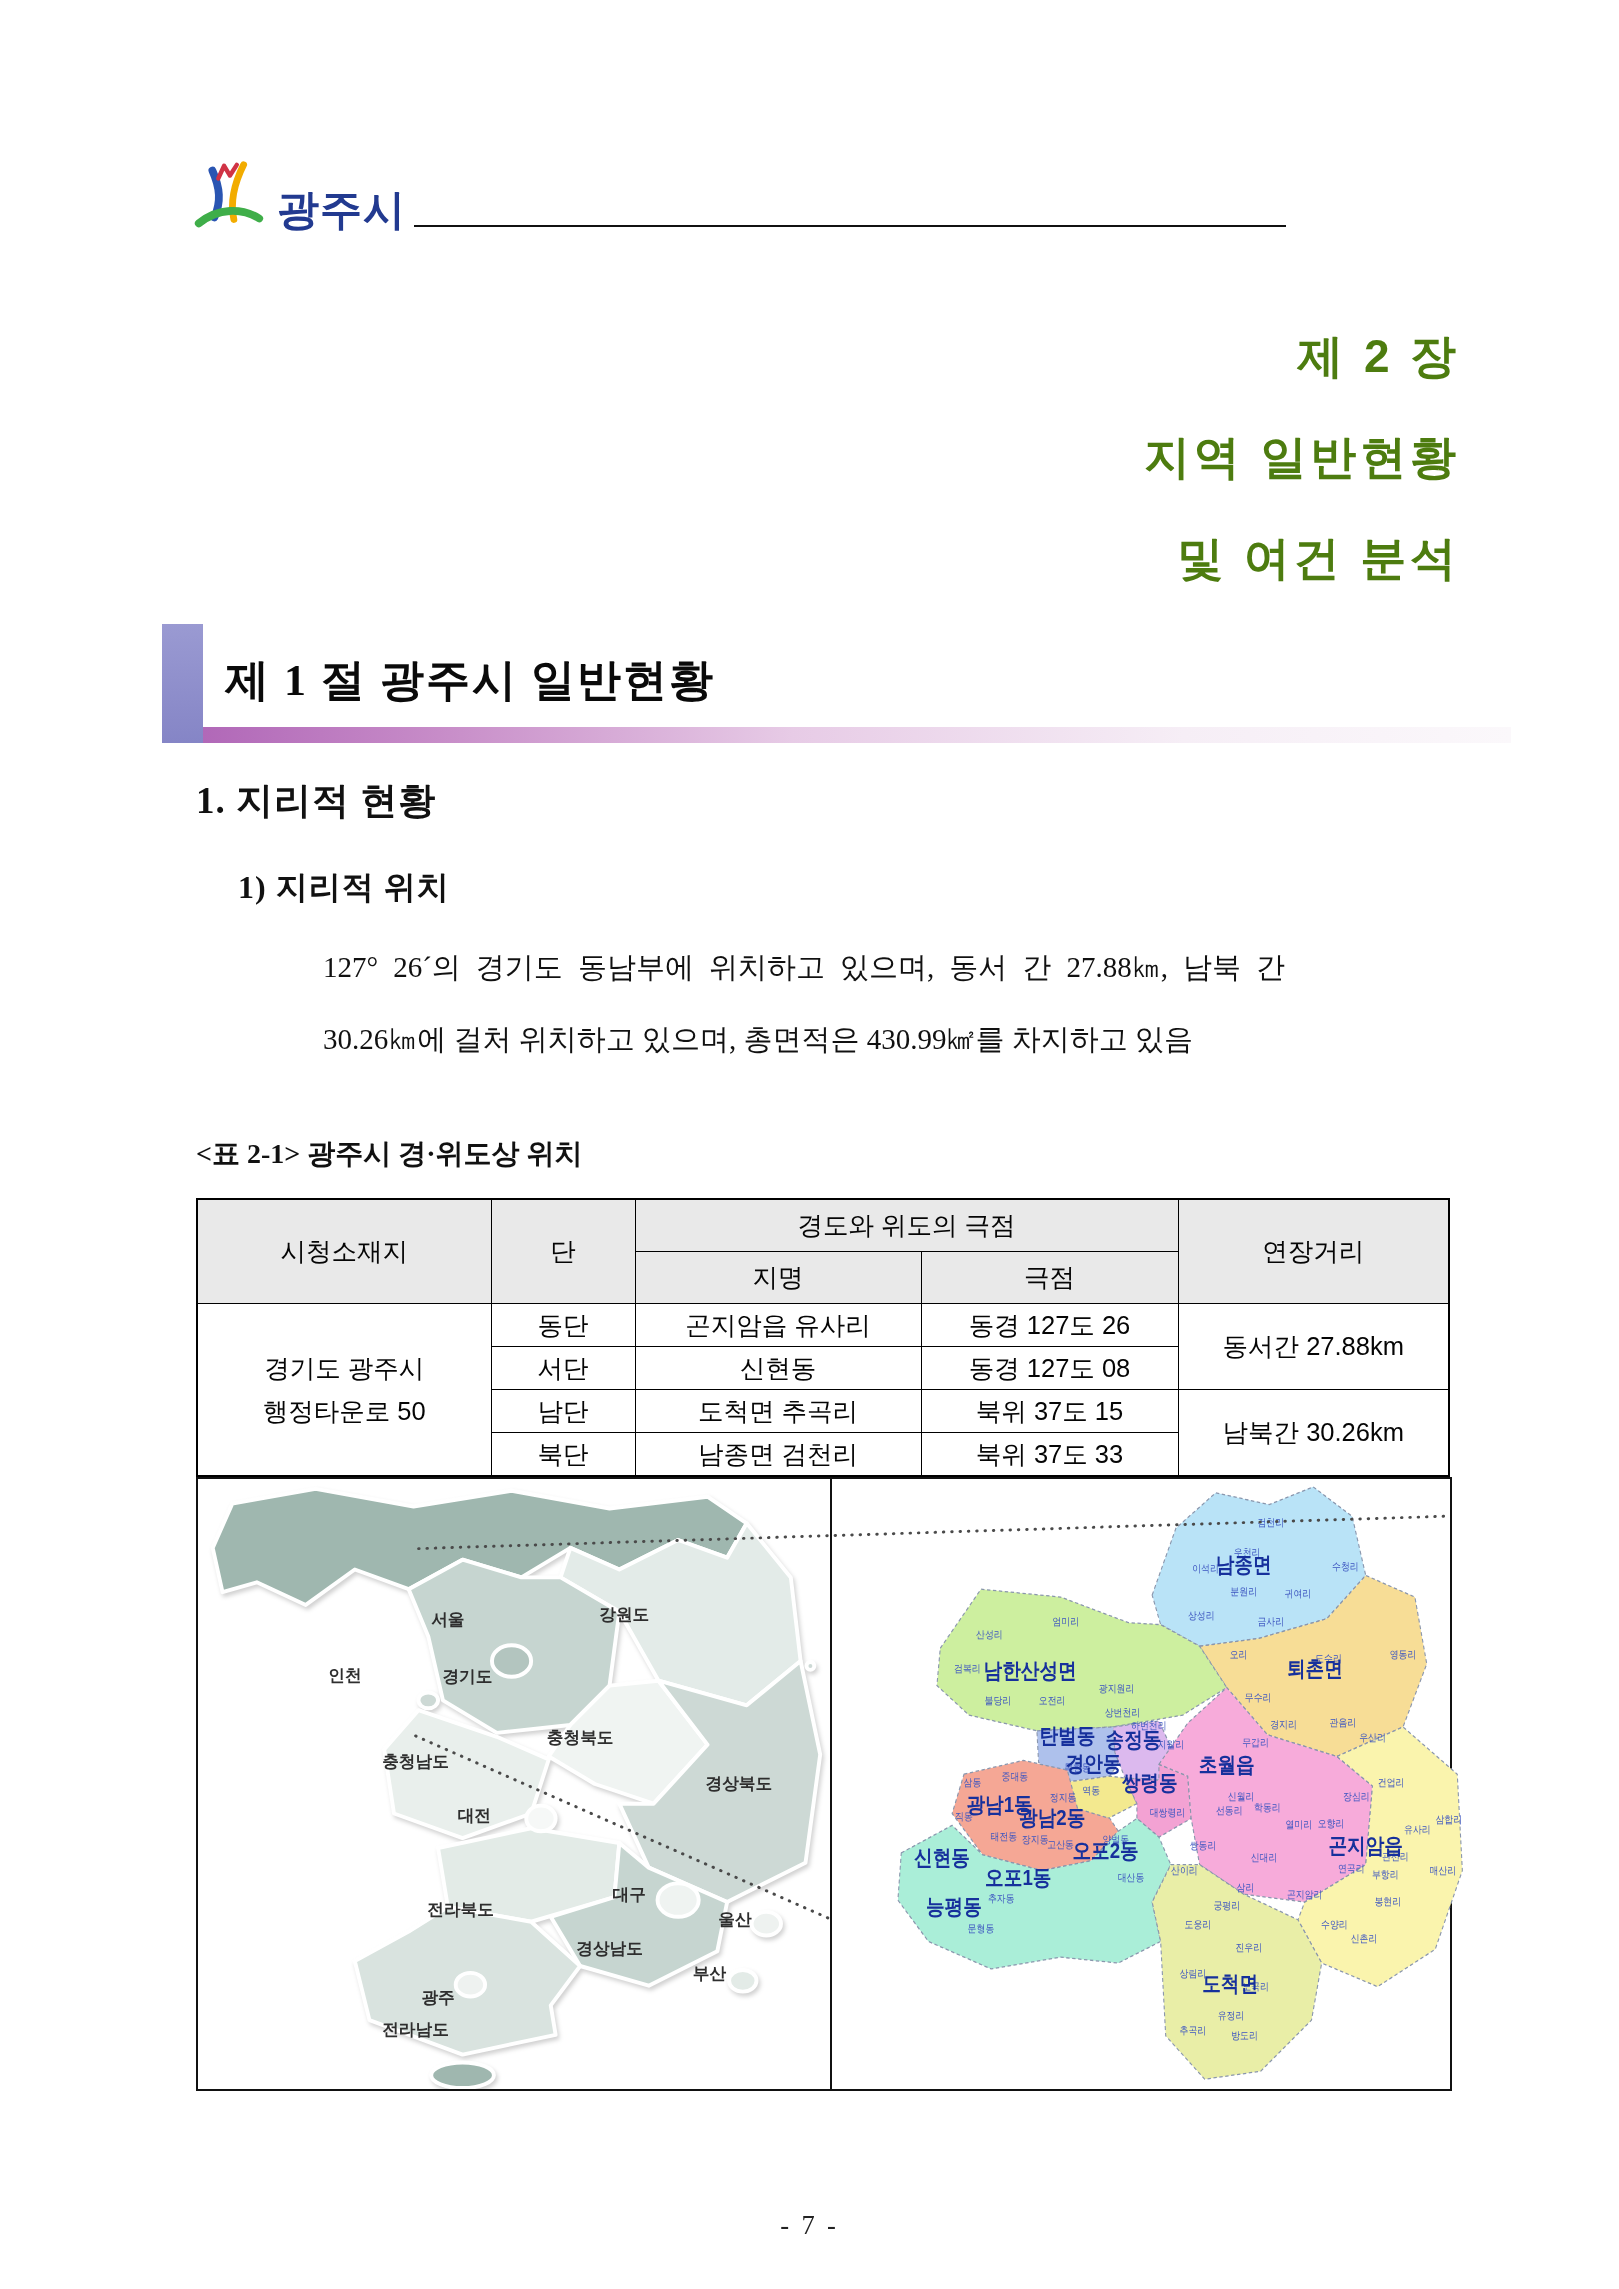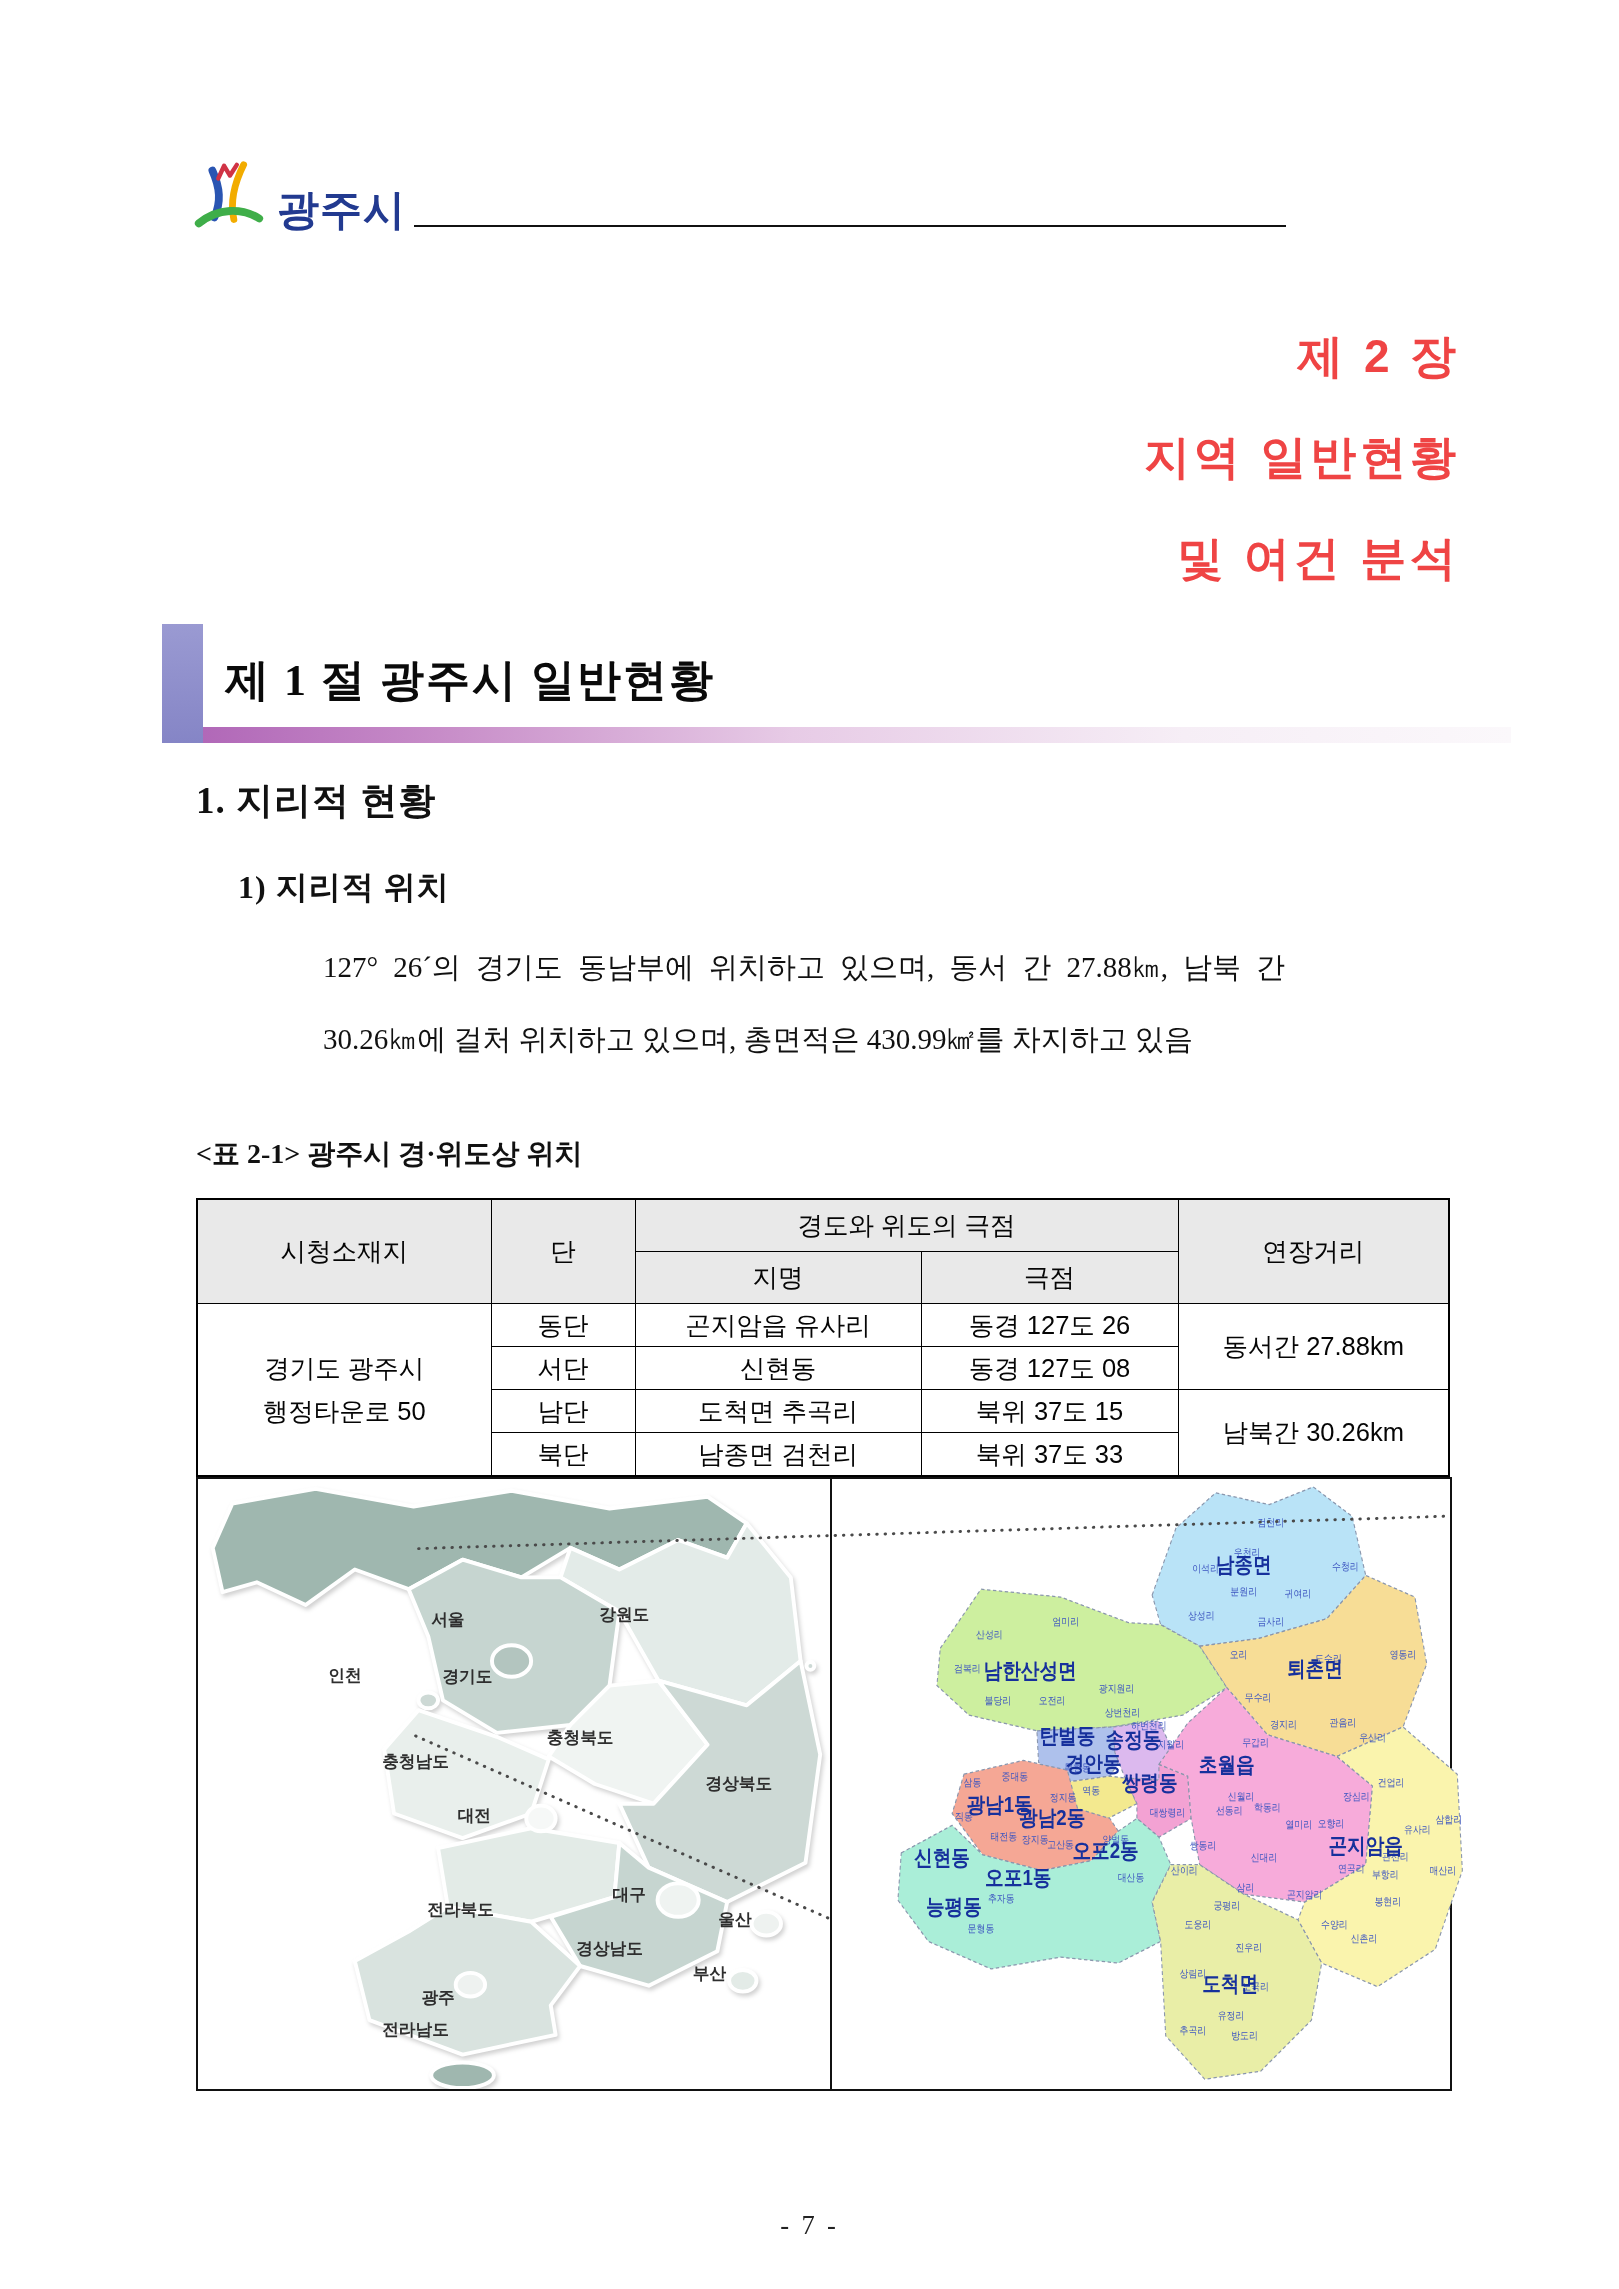--- a/index.html
+++ b/index.html
@@ -11,21 +11,21 @@
   .logo{position:absolute;left:189px;top:157px;width:80px;height:76px;}
   .logo-text{position:absolute;left:277px;top:173px;font-family:"Liberation Sans","DejaVu Sans",sans-serif;
              font-size:42px;font-weight:bold;color:#223a90;letter-spacing:1px;margin-top:9px;}
   .doc-title{position:absolute;left:417px;top:180px;font-family:"Liberation Sans","DejaVu Sans",sans-serif;
              font-size:30px;font-weight:bold;color:#101010;letter-spacing:0px;white-space:nowrap;}
   .header-rule{position:absolute;left:414px;top:225px;width:872px;height:0;border-top:2.9px solid #111;}
 
   
   .chapter{position:absolute;right:159px;top:306px;text-align:right;
            font-family:"Liberation Sans","DejaVu Sans",sans-serif;}
-  .chapter div{font-size:46px;font-weight:bold;line-height:101px;letter-spacing:3.9px;color:#ef4444;}
+  .chapter div{font-size:46px;font-weight:bold;line-height:101px;letter-spacing:3.9px;color:#4d7c0f;}
 
   
   .sec-block{position:absolute;left:162px;top:624px;width:41px;height:119px;
              background:linear-gradient(180deg,#9a9ad2,#8585c6);}
   .sec-bar{position:absolute;left:203px;top:727px;width:1308px;height:15.7px;
            background:linear-gradient(90deg,#b168b8 0%,#c78cc8 18%,#e7cbe6 45%,#f6eef6 75%,#fbf8fb 100%);}
   .sec-title{position:absolute;left:225px;top:651px;font-size:44px;font-weight:bold;color:#0a0a0a;letter-spacing:2px;}
 
   
   .h1{position:absolute;left:196px;top:776px;font-size:37px;font-weight:600;letter-spacing:1px;}

